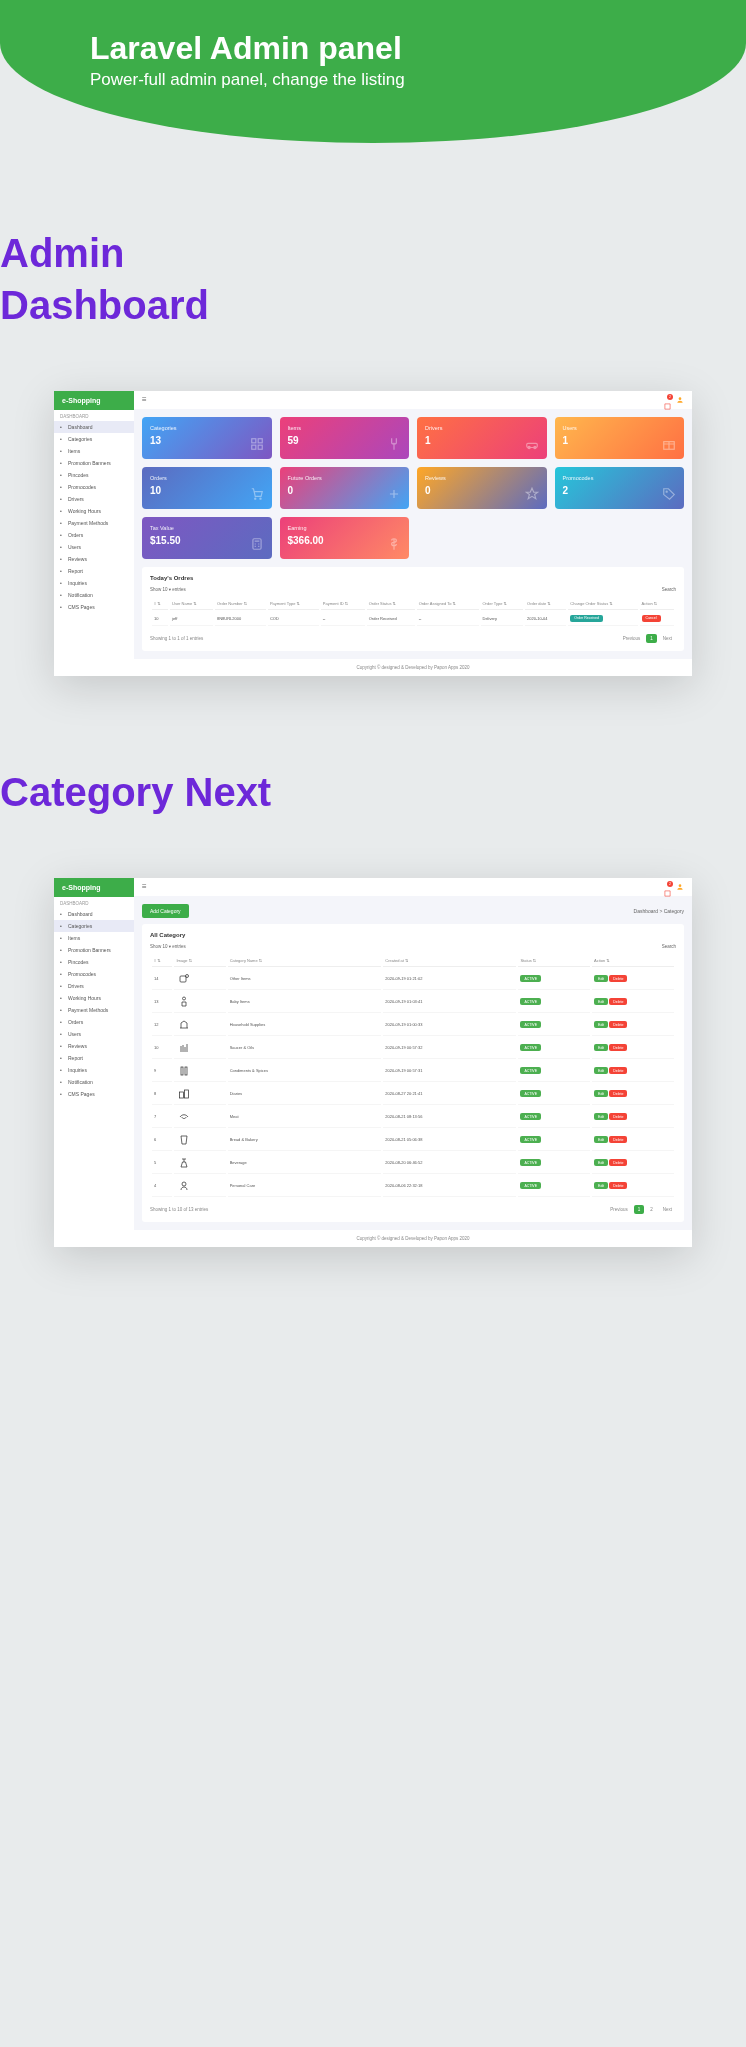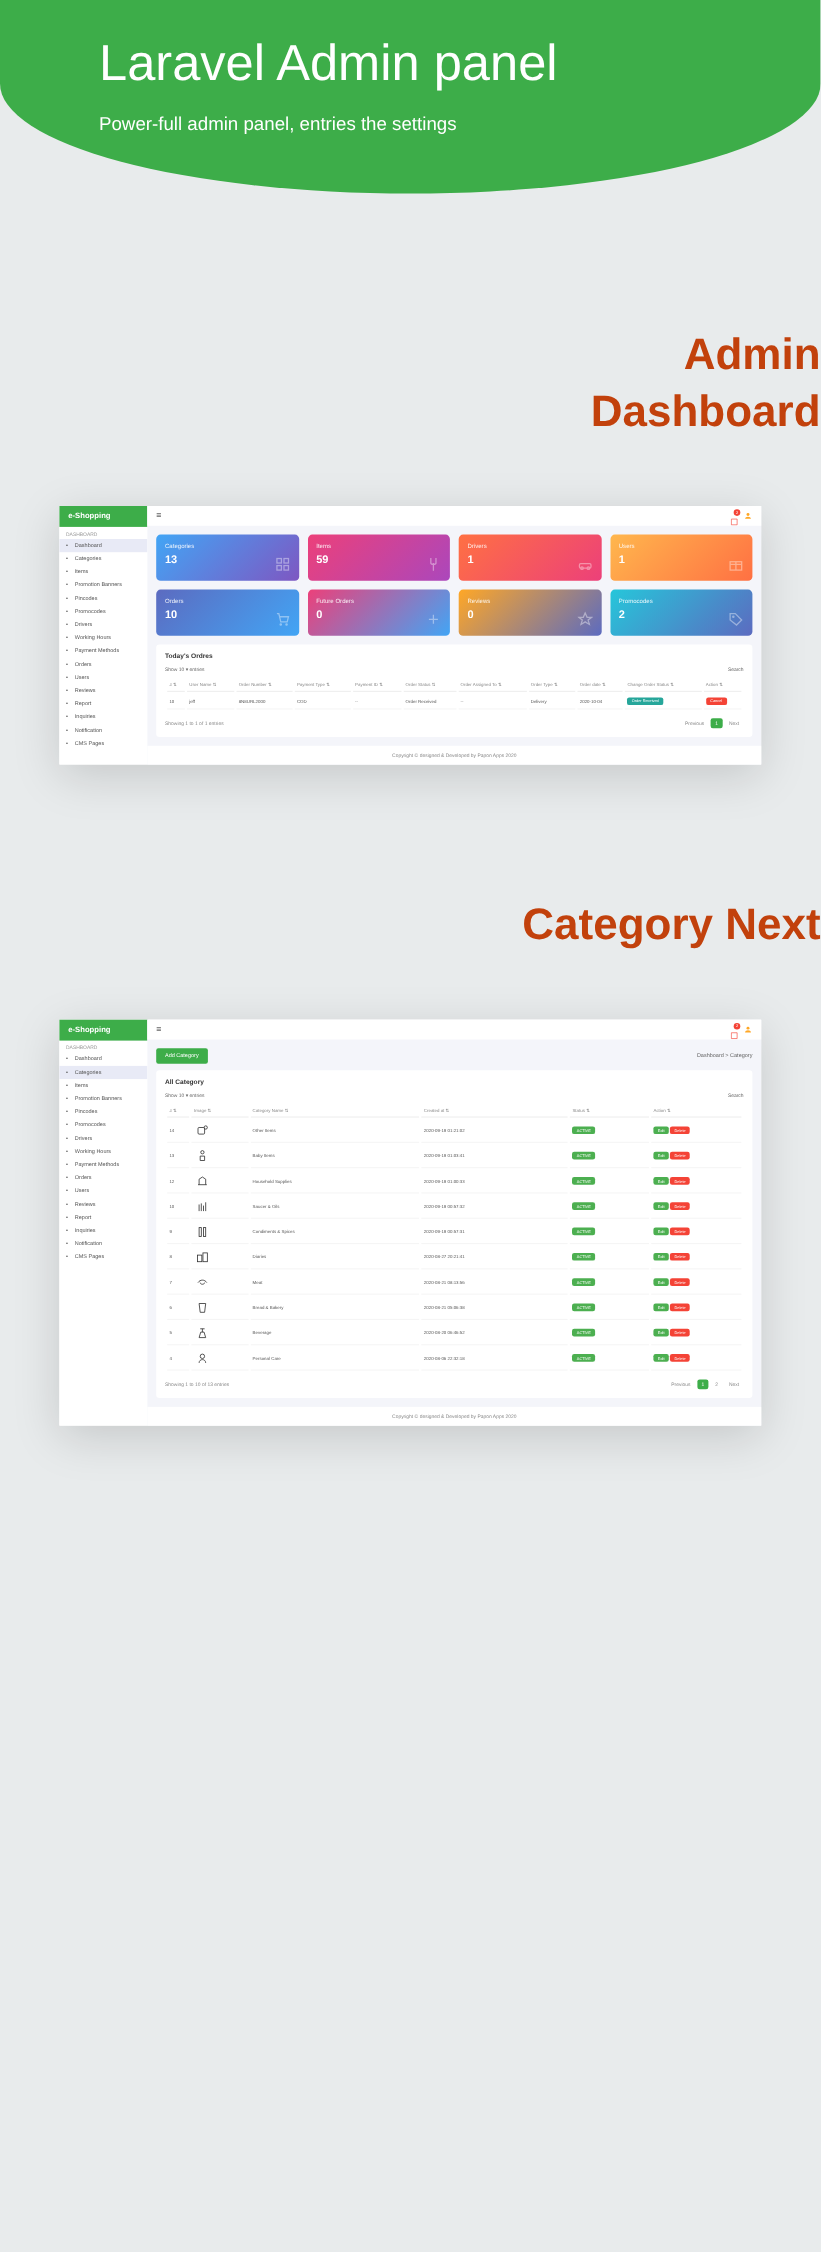--- a/index.html
+++ b/index.html
@@ -1,20 +1,20 @@
 <!DOCTYPE html>
 <html><head>
 <meta charset="utf-8">
 <style>
 *{margin:0;padding:0;box-sizing:border-box;font-family:-apple-system,BlinkMacSystemFont,'Segoe UI',Arial,sans-serif}
 body{background:#e8ebec;width:746px}
 .hero{background:#3dad49;color:#fff;padding:30px 90px 50px;position:relative;border-radius:0 0 50% 50%/0 0 100px 100px}
-.hero h1{font-size:46px;font-weight:400;margin-bottom:16px}
+.hero h1{font-size:32px;font-weight:700;margin-bottom:0}
 .hero p{font-size:17px;line-height:1.5}
-.section-title{color:#c2410c;font-size:40px;font-weight:700;text-align:right;line-height:1.3;margin:120px 0 60px}
+.section-title{color:#6d28d9;font-size:40px;font-weight:700;text-align:left;line-height:1.3;margin:84px 0 60px}
 .screenshot{width:638px;margin:0 auto 90px;background:#fff;box-shadow:0 10px 40px rgba(0,0,0,.15);display:flex;position:relative}
 .sidebar{width:80px;background:#fff;font-size:5px;color:#555}
 .sidebar-brand{background:#3dad49;color:#fff;padding:6px 8px;font-size:7px;font-weight:600}
 .sidebar-sect{padding:4px 6px 2px;color:#999;font-size:4.5px;text-transform:uppercase}
 .sidebar-item{padding:3px 6px;display:flex;gap:3px;align-items:center}
 .sidebar-item.active{background:#e8eaf6}
 .sidebar-icon{width:5px;height:5px;display:inline-block}
 .main{flex:1;background:#f4f5fa}
 .topbar{background:#fff;height:18px;display:flex;justify-content:space-between;align-items:center;padding:0 8px}
 .hamburger{font-size:8px;color:#666}
@@ -63,21 +63,21 @@
 table.cat-table th:nth-child(3){width:30%}
 table.cat-table th:nth-child(4){width:26%}
 table.cat-table th:nth-child(5){width:14%}
 table.cat-table th:nth-child(6){width:16%}
 </style>
 </head>
 <body>
 
 <div class="hero">
   <h1>Laravel Admin panel</h1>
-  <p>Power-full admin panel, entries the settings</p>
+  <p>Power-full admin panel, change the listing</p>
 </div>
 
 <h2 class="section-title">Admin<br>Dashboard</h2>
 
 <div class="screenshot">
   <div class="sidebar">
     <div class="sidebar-brand">e-Shopping</div>
     <div class="sidebar-sect">DASHBOARD</div>
     <div id="sb1">
         <div class="sidebar-item active">
@@ -222,20 +222,39 @@
             </svg>
           </div>
           <div class="card c-prom">
             <div class="card-label">Promocodes</div>
             <div class="card-value">2</div>
             <svg class="card-icon" viewBox="0 0 24 24" fill="none" stroke="#fff" stroke-width="2">
               <path d="M3 3h8l10 10-8 8L3 13z"></path>
               <circle cx="8" cy="8" r="1"></circle>
             </svg>
           </div>
+        </div>
+      <div class="cards2" id="cards2">
+          <div class="card c-tax">
+            <div class="card-label">Tax Value</div>
+            <div class="card-value">$15.50</div>
+            <svg class="card-icon" viewBox="0 0 24 24" fill="none" stroke="#fff" stroke-width="2">
+              <rect x="5" y="3" width="14" height="18" rx="2"></rect>
+              <path d="M8 7h8M8 12h2M14 12h2M8 16h2M14 16h2"></path>
+            </svg>
+          </div>
+          <div class="card c-earn">
+            <div class="card-label">Earning</div>
+            <div class="card-value">$366.00</div>
+            <svg class="card-icon" viewBox="0 0 24 24" fill="none" stroke="#fff" stroke-width="2">
+              <path d="M12 2v20M8 6c0-2 2-3 4-3s4 1 4 3-2 3-4 3-4 1-4 3 2 3 4 3 4-1 4-3"></path>
+            </svg>
+          </div>
+          <div class="card"></div>
+          <div class="card"></div>
         </div>
       <div class="panel">
         <div class="panel-title">Today's Ordres</div>
         <div class="table-top">
           <span><span>Show</span> 10 ▾ <span>entries</span></span>
           <span>Search</span>
         </div>
         <table class="table">
           <thead>
               <tr id="ordhead">

